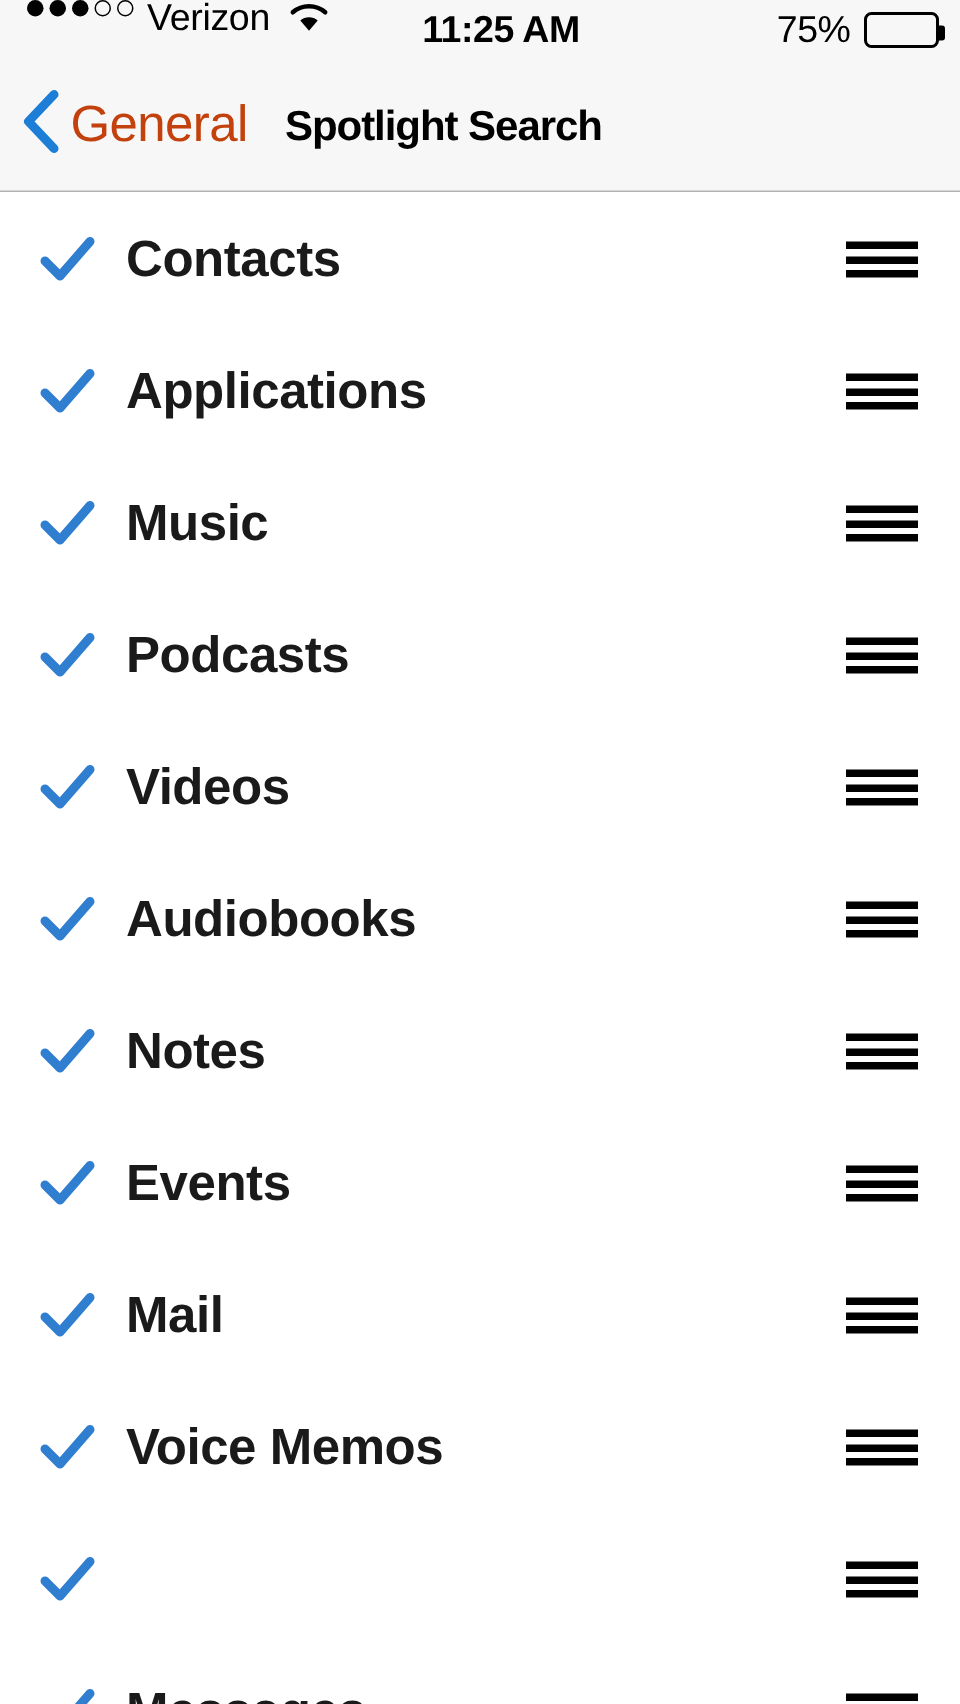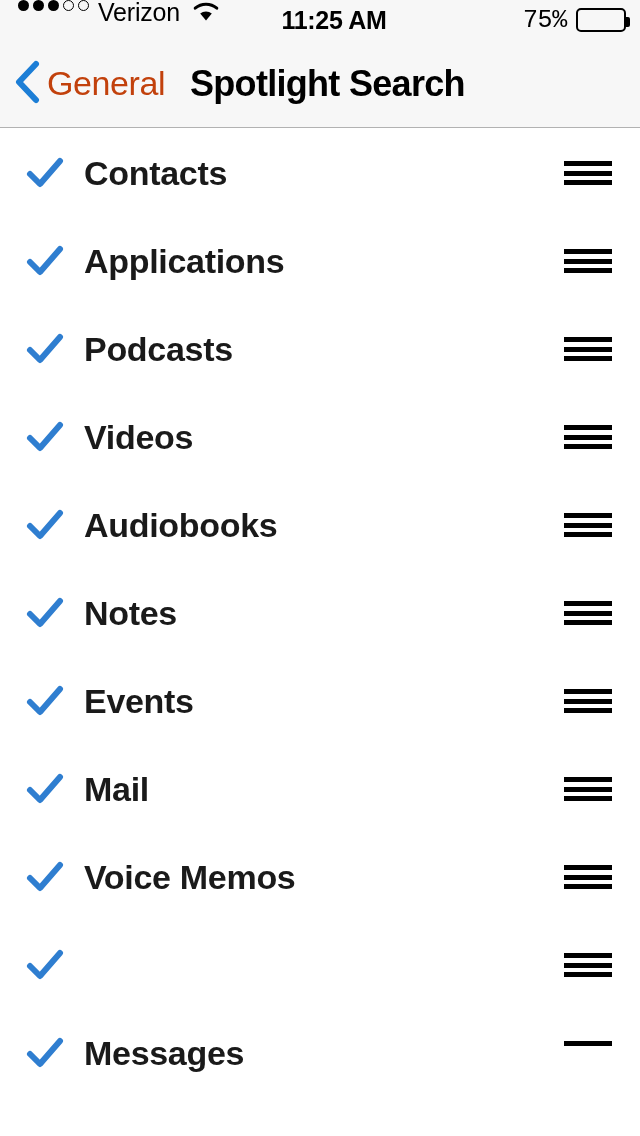--- a/index.html
+++ b/index.html
@@ -65,21 +65,20 @@
     color: #000000;
     letter-spacing: -0.3px;
     padding-left: 28px;
   }
   .sb-right {
     position: absolute;
     right: 14px;
     display: flex;
     align-items: center;
     height: 40px;
-    font-family: Liberation Mono, monospace;
   }
   .battery-pct {
     font-size: 25px;
     color: #000000;
     margin-right: 9px;
     letter-spacing: -0.3px;
   }
   .battery {
     position: relative;
     width: 50px;
@@ -129,21 +128,21 @@
     margin-right: 7px;
   }
   .back-label {
     font-size: 34px;
     color: #c2410c;
     letter-spacing: -0.4px;
   }
   .nav-title {
     position: absolute;
     left: 190px;
-    font-size: 36px;
+    font-size: 28px;
     font-weight: bold;
     color: #000000;
     letter-spacing: -0.7px;
   }
 
   
   .list {
     position: absolute;
     top: 129px; left: 0;
     width: 640px;
@@ -253,20 +252,31 @@
       <span class="reorder-handle">
         <span class="bar"></span>
         <span class="bar"></span>
         <span class="bar"></span>
       </span>
     </div>
     <div class="row">
       <span class="check-icon"><svg width="40" height="40" viewBox="0 0 40 40">
           <path d="M5 21 L15 31 L35 8" stroke="#2f7ed0" stroke-width="6" fill="none" stroke-linecap="round" stroke-linejoin="round"></path>
         </svg></span>
+      <span class="row-label">Music</span>
+      <span class="reorder-handle">
+        <span class="bar"></span>
+        <span class="bar"></span>
+        <span class="bar"></span>
+      </span>
+    </div>
+    <div class="row">
+      <span class="check-icon"><svg width="40" height="40" viewBox="0 0 40 40">
+          <path d="M5 21 L15 31 L35 8" stroke="#2f7ed0" stroke-width="6" fill="none" stroke-linecap="round" stroke-linejoin="round"></path>
+        </svg></span>
       <span class="row-label">Podcasts</span>
       <span class="reorder-handle">
         <span class="bar"></span>
         <span class="bar"></span>
         <span class="bar"></span>
       </span>
     </div>
     <div class="row">
       <span class="check-icon"><svg width="40" height="40" viewBox="0 0 40 40">
           <path d="M5 21 L15 31 L35 8" stroke="#2f7ed0" stroke-width="6" fill="none" stroke-linecap="round" stroke-linejoin="round"></path>

